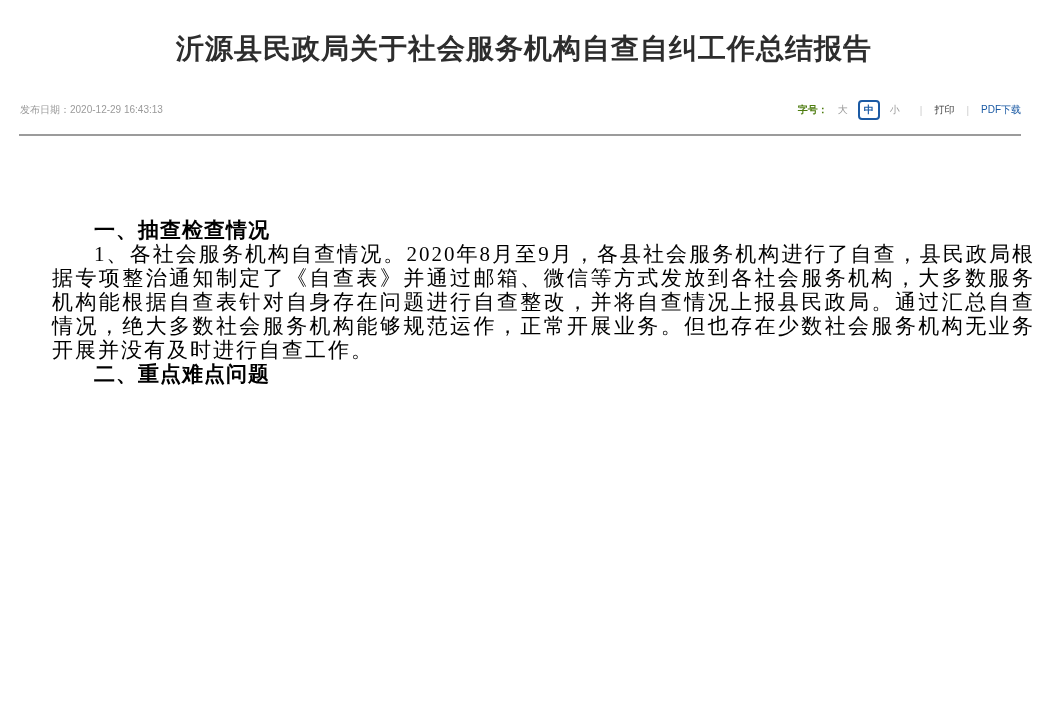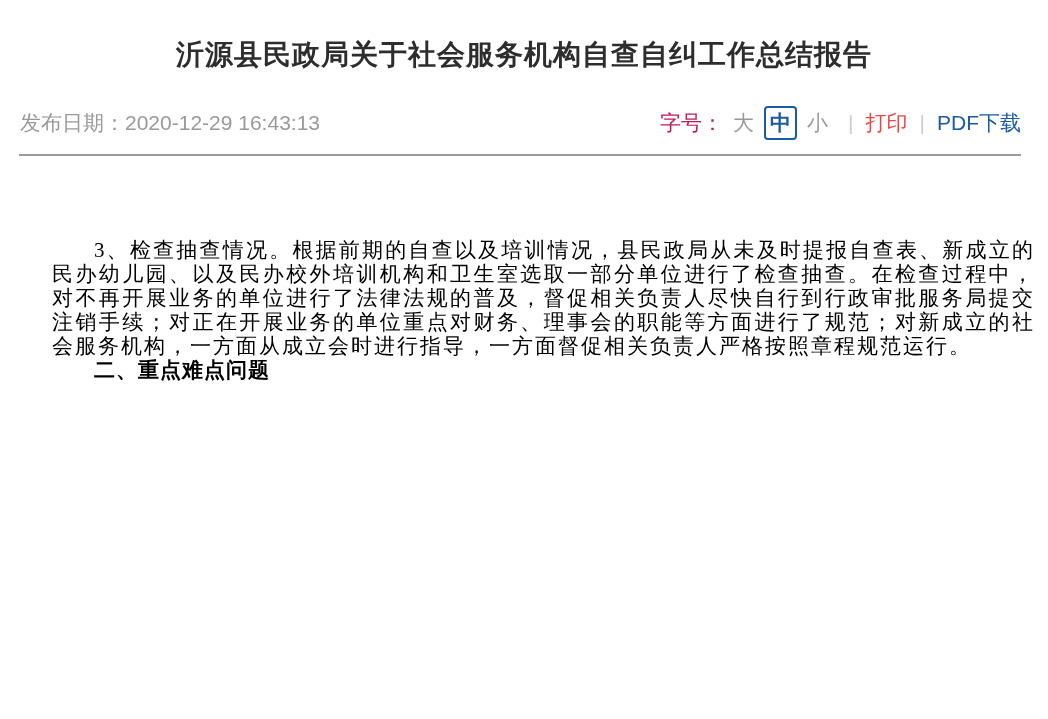--- a/index.html
+++ b/index.html
@@ -1,49 +1,49 @@
 <!DOCTYPE html>
 <html><head>
 <meta charset="utf-8">
 <style>
   html, body { margin: 0; padding: 0; }
   body {
     width: 1048px; height: 719px; overflow: hidden;
     background: #ffffff;
     font-family: "Liberation Sans", "DejaVu Sans", sans-serif;
   }
-  .page { width: 1048px; height: 528px; position: relative; margin-top: 6px; }
+  .page { width: 1048px; height: 528px; position: relative; }
 
   .page-title {
     margin: 0; padding-top: 30px;
     text-align: center;
     font-size: 28px; font-weight: bold;
     color: #2d2d2d; letter-spacing: 1px;
     font-family: "Liberation Sans", "DejaVu Sans", sans-serif;
   }
 
   .meta-row {
     margin: 32px 27px 0 20px;
     display: flex; justify-content: space-between; align-items: center;
-    font-size: 21px;
+    font-size: 10px;
   }
   .meta-left { color: #9a9a9a; }
   .meta-right { display: flex; align-items: center; color: #9a9a9a; }
-  .fs-label { color: #be185d; font-weight: normal; margin-right: 2px; }
+  .fs-label { color: #4d7c0f; font-weight: bold; margin-right: 2px; }
   .fs-btn {
     color: #9a9a9a; cursor: pointer;
     padding: 1px 4px; margin: 0 2px;
     border: 2px solid transparent; border-radius: 4px;
   }
   .fs-btn.active {
     color: #1b5aa4; font-weight: bold;
     border-color: #1b5aa4;
   }
   .sep { color: #cccccc; margin: 0 12px; }
-  .print-btn { color: #ef4444; cursor: pointer; }
+  .print-btn { color: #404040; cursor: pointer; }
   .pdf-btn { color: #1b5aa4; font-weight: normal; cursor: pointer; }
 
   .divider {
     margin: 14px 27px 0 19px;
     border-top: 2px solid #9b9b9b;
     height: 0;
   }
 
   .article {
     margin: 82px 13px 0 52px;
@@ -79,17 +79,18 @@
       <span class="sep">|</span>
       <span class="print-btn">打印</span>
       <span class="sep">|</span>
       <span class="pdf-btn">PDF下载</span>
     </div>
   </div>
 
   <div class="divider"></div>
 
   <div class="article">
-    <p>3、检查抽查情况。根据前期的自查以及培训情况，县民政局从未及时提报自查表、新成立的民办幼儿园、以及民办校外培训机构和卫生室选取一部分单位进行了检查抽查。在检查过程中，对不再开展业务的单位进行了法律法规的普及，督促相关负责人尽快自行到行政审批服务局提交注销手续；对正在开展业务的单位重点对财务、理事会的职能等方面进行了规范；对新成立的社会服务机构，一方面从成立会时进行指导，一方面督促相关负责人严格按照章程规范运行。</p>
+    <p class="hd">一、抽查检查情况</p>
+    <p>1、各社会服务机构自查情况。2020年8月至9月，各县社会服务机构进行了自查，县民政局根据专项整治通知制定了《自查表》并通过邮箱、微信等方式发放到各社会服务机构，大多数服务机构能根据自查表针对自身存在问题进行自查整改，并将自查情况上报县民政局。通过汇总自查情况，绝大多数社会服务机构能够规范运作，正常开展业务。但也存在少数社会服务机构无业务开展并没有及时进行自查工作。</p>
     <p class="hd">二、重点难点问题</p>
   </div>
 
 </div>
 
 </body></html>

